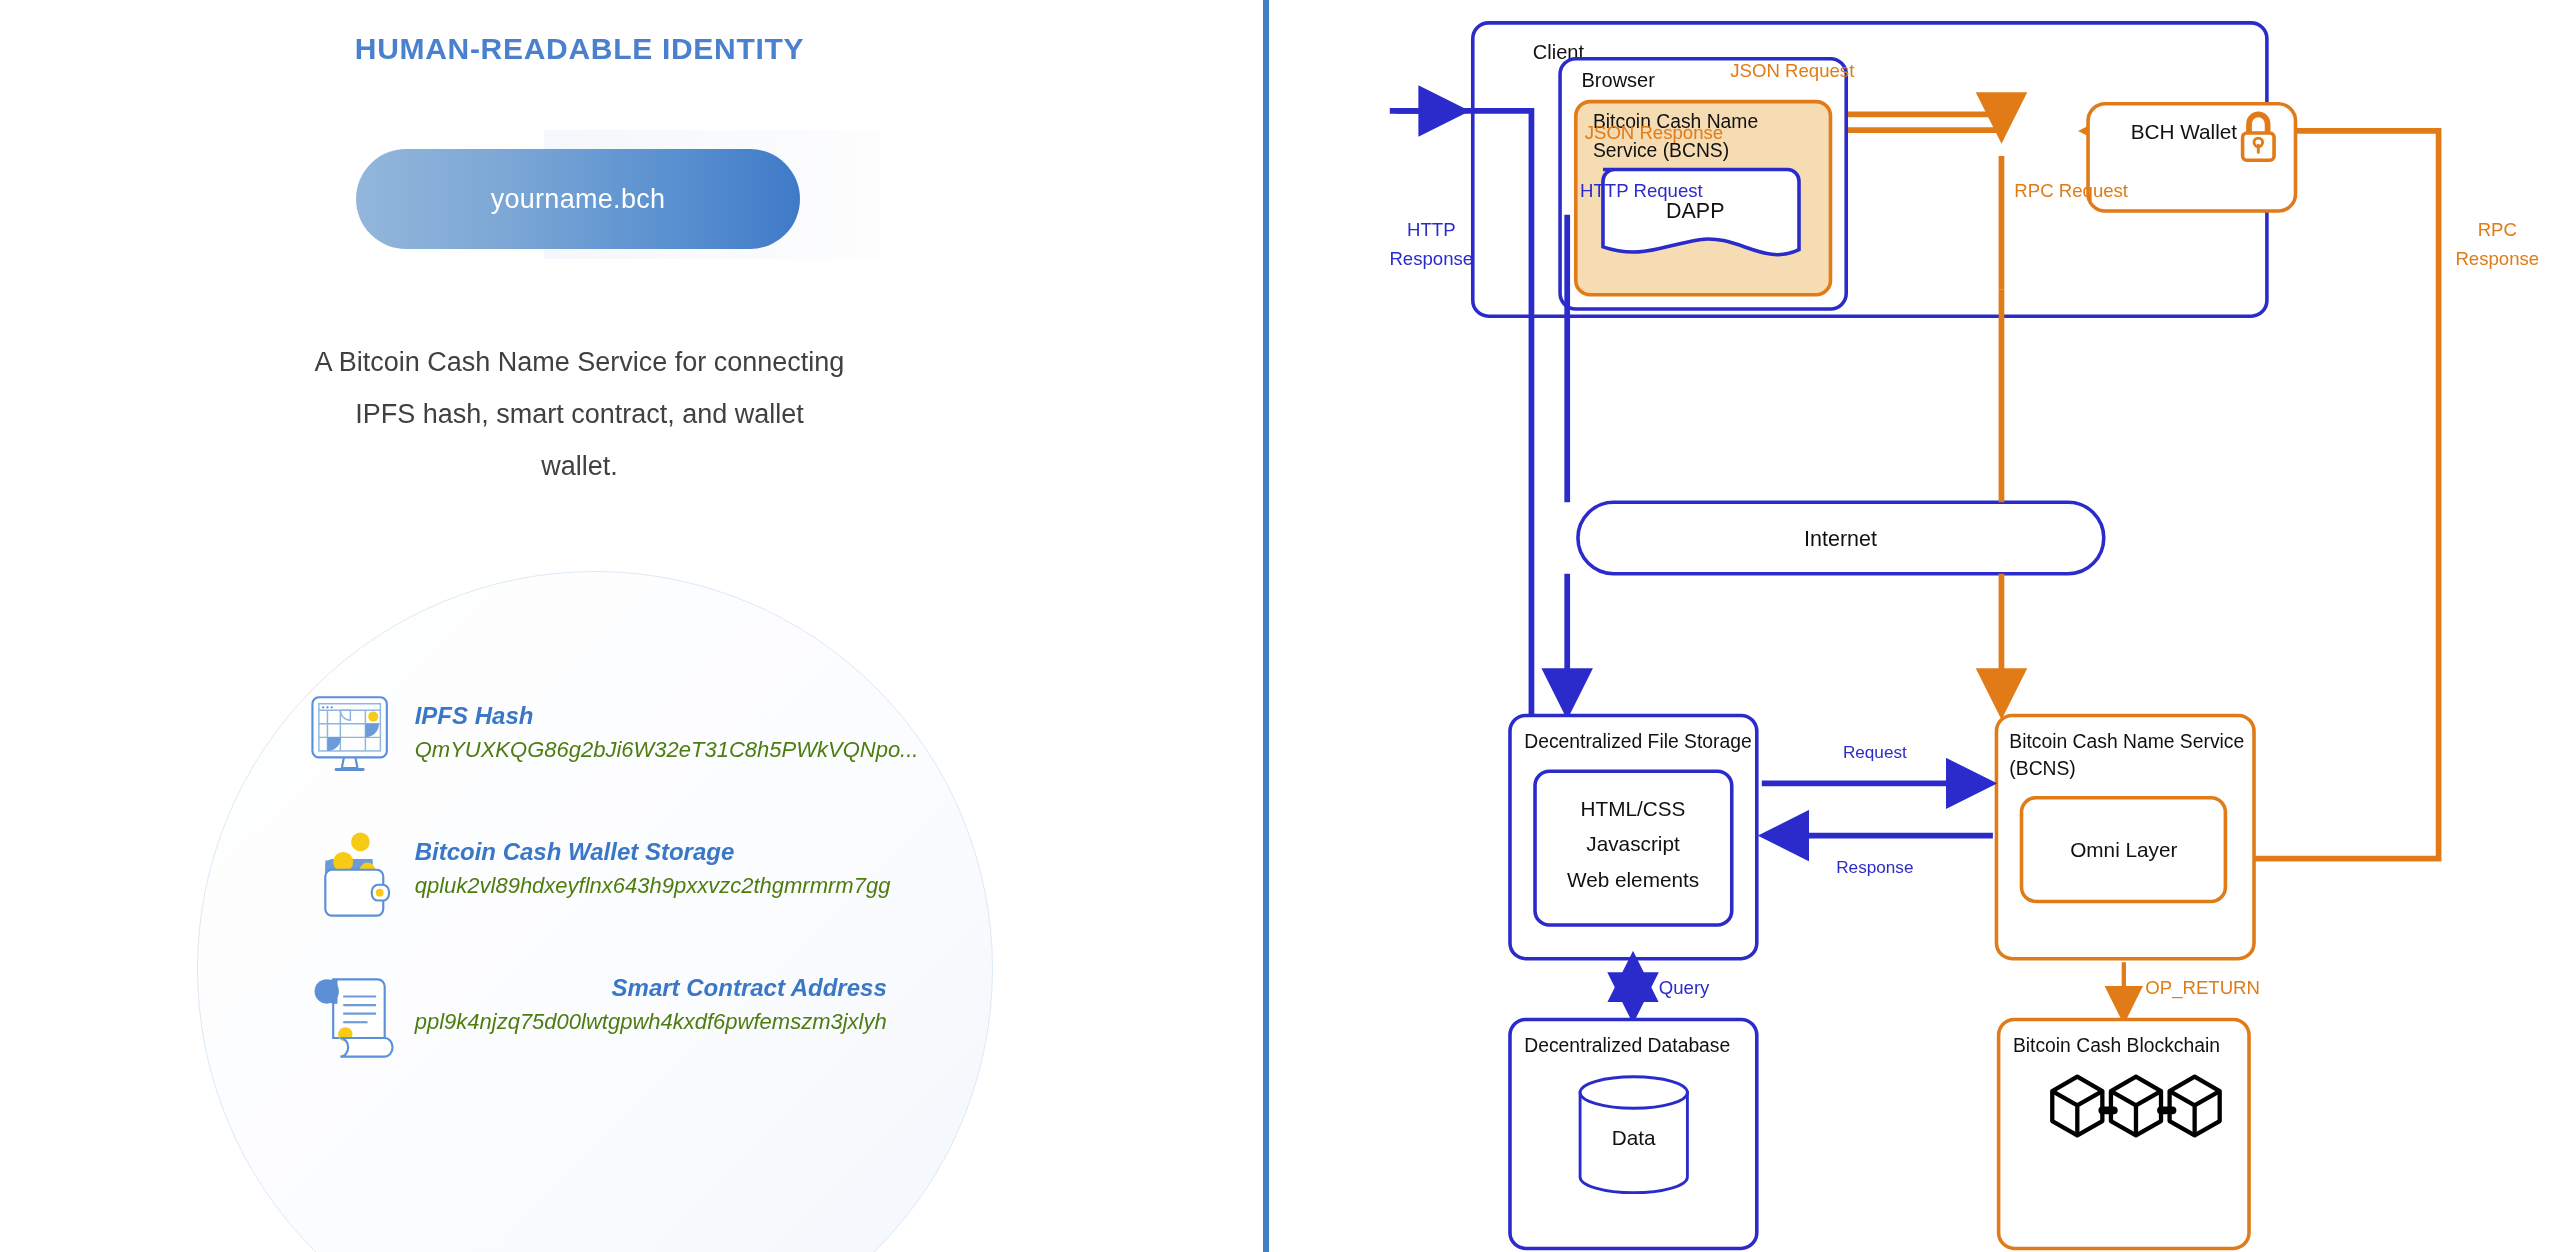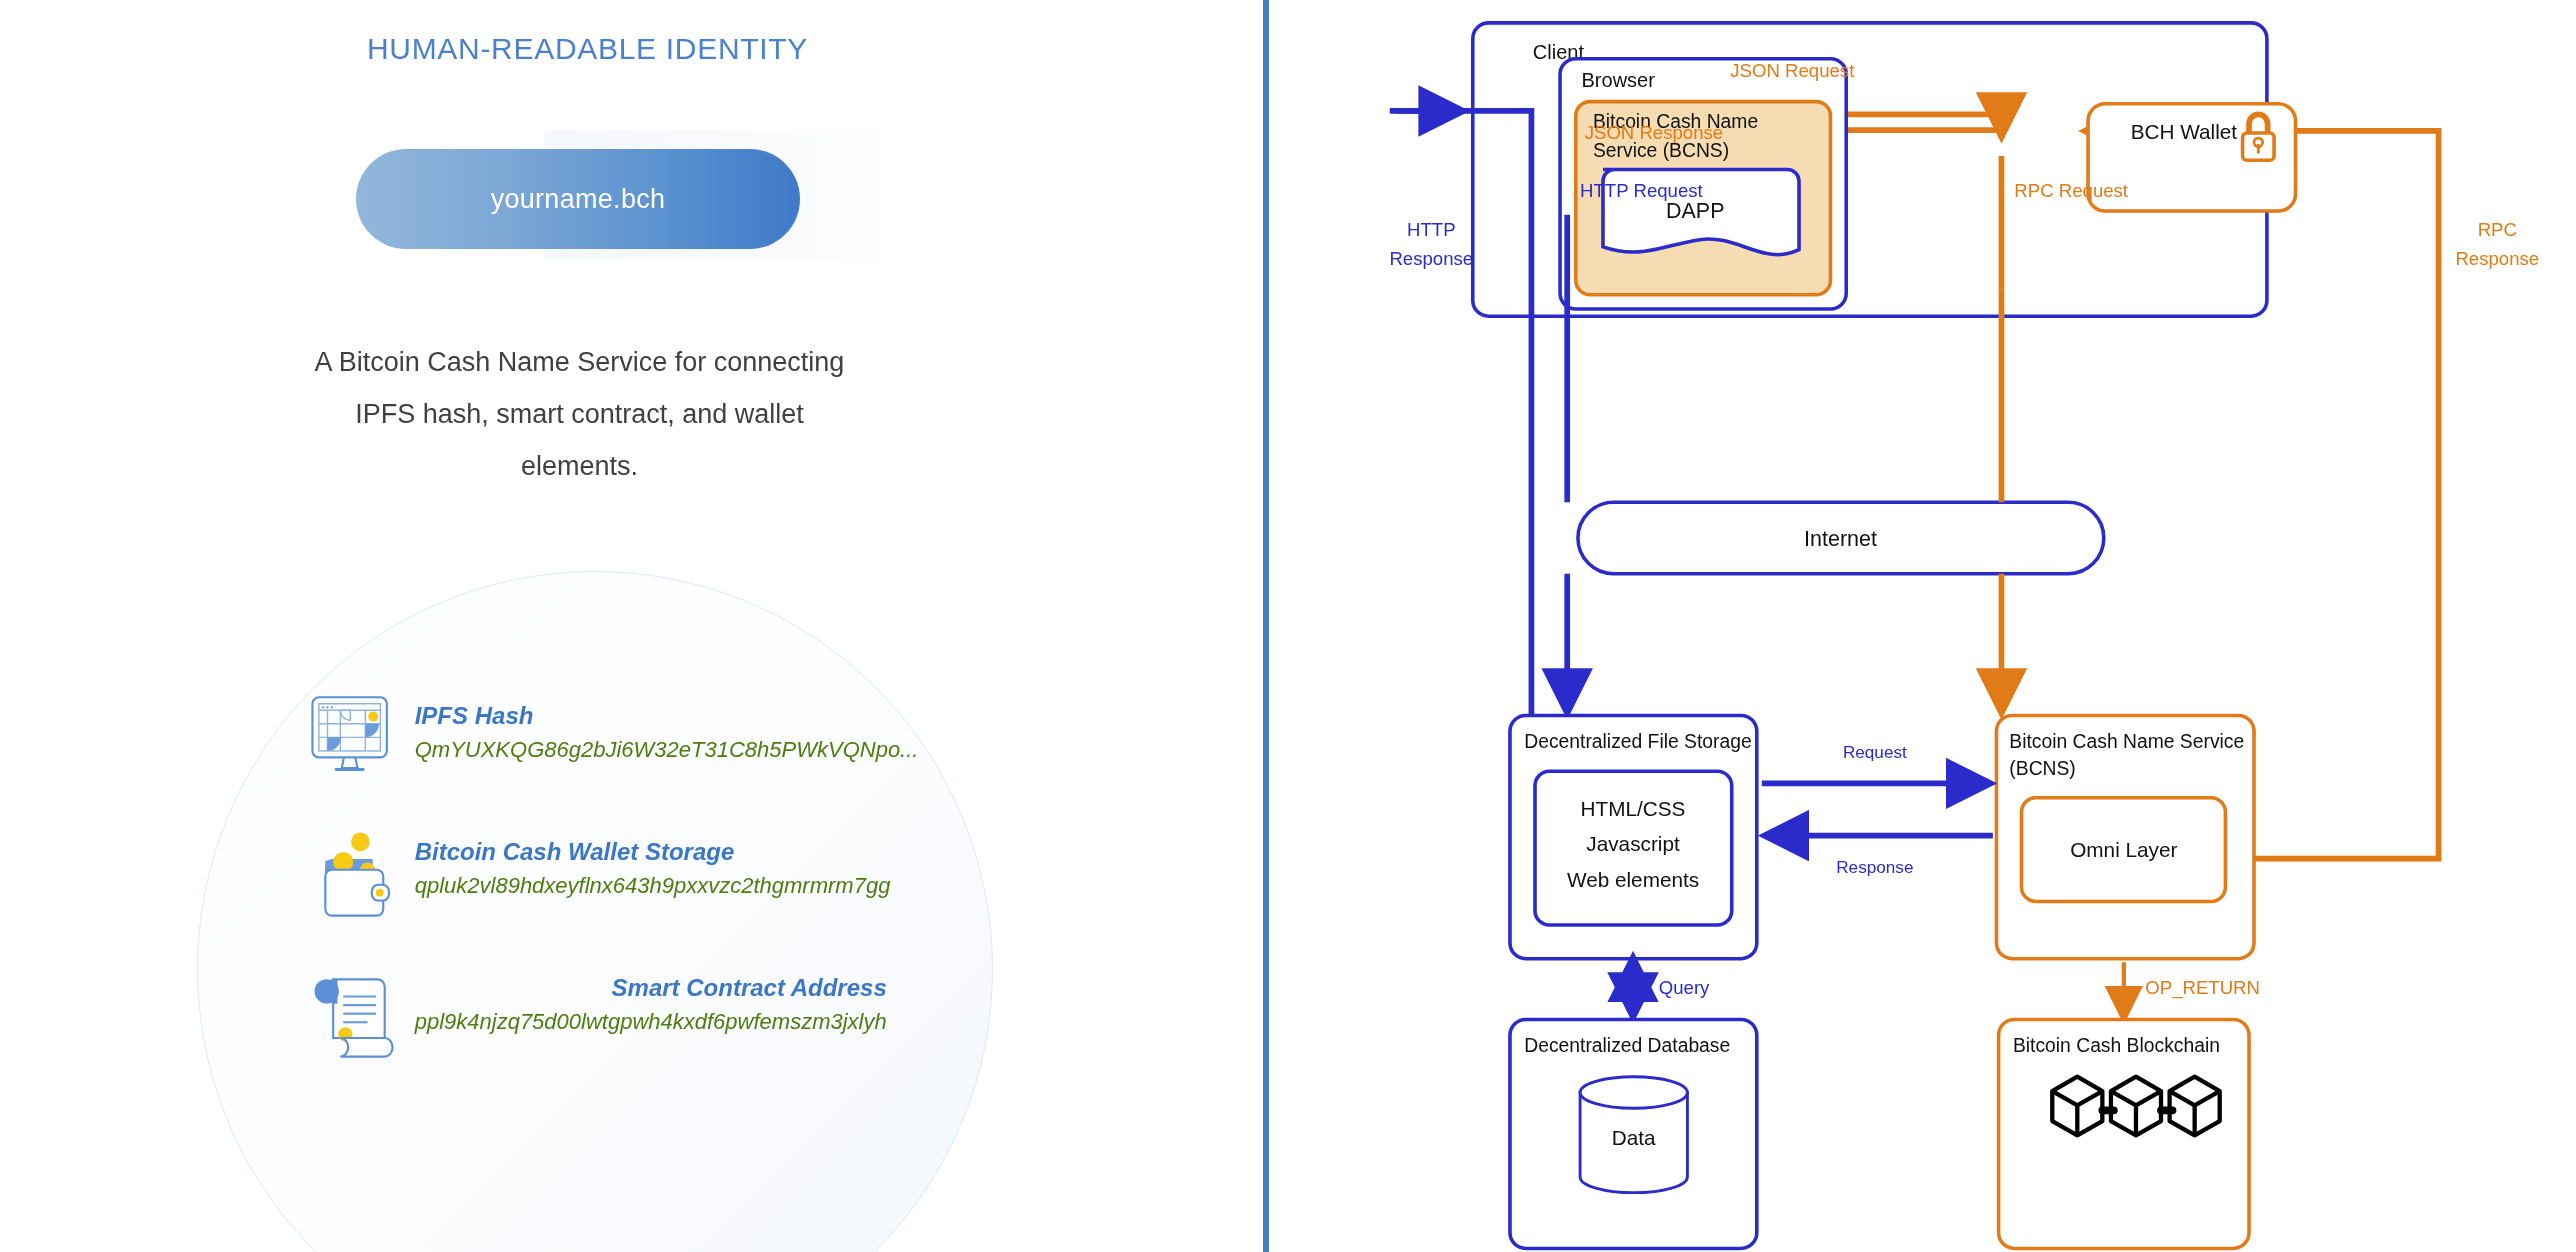--- a/index.html
+++ b/index.html
@@ -6,22 +6,22 @@
   body{width:2576px;height:1252px;position:relative;overflow:hidden;
        font-family:"Liberation Sans",sans-serif;}
 
   
   #left-panel{position:absolute;left:0;top:0;width:1263px;height:1252px;}
 
   #bg-circle{position:absolute;left:197px;top:571px;width:794px;height:794px;
              border-radius:50%;border:1.4px solid #DCE9F7;
              background:linear-gradient(135deg,#ffffff 0%,#fbfcfe 55%,#f2f6fb 100%);}
 
-  #panel-title{position:absolute;left:8px;top:32px;width:1159px;text-align:center;
-               font-size:30px;font-weight:normal;letter-spacing:0.7px;color:#4A80CE;}
+  #panel-title{position:absolute;left:0;top:32px;width:1159px;text-align:center;
+               font-size:30px;font-weight:bold;letter-spacing:0.7px;color:#4A80CE;}
 
   #pill-bg{position:absolute;left:544px;top:130px;width:336px;height:129px;
            background:linear-gradient(90deg,#f4f7fb 0%,#fdfdfe 100%);border-radius:2.9px;}
   #name-pill{position:absolute;left:356px;top:149px;width:444px;height:100px;
              border-radius:50px;
              background:linear-gradient(90deg,#93B7DB 0%,#7BA6D5 35%,#5A91D0 70%,#3F7AC8 100%);
              display:flex;align-items:center;justify-content:center;}
   #name-pill-label{color:#ffffff;font-size:27px;letter-spacing:0.3px;}
 
   #panel-subtitle{position:absolute;left:236px;top:336px;width:687px;text-align:center;
@@ -55,21 +55,21 @@
   <div id="panel-title">HUMAN-READABLE IDENTITY</div>
 
   <div id="pill-bg"></div>
   <div id="name-pill">
     <span id="name-pill-label">yourname.bch</span>
   </div>
 
   <div id="panel-subtitle">
     <div>A Bitcoin Cash Name Service for connecting</div>
     <div>IPFS hash, smart contract, and wallet</div>
-    <div>elements.</div>
+    <div>wallet.</div>
   </div>
 
   <div class="info-row" id="row-ipfs">
     <span class="info-icon">
       <svg width="93" height="93" viewBox="0 0 130 130">
         <rect x="9" y="6" width="104" height="84" rx="9" fill="none" stroke="#5B8FD6" stroke-width="3"></rect>
         <rect x="18" y="15" width="86" height="66" fill="none" stroke="#8FB4DE" stroke-width="2"></rect>
         <line x1="18" y1="24" x2="104" y2="24" stroke="#8FB4DE" stroke-width="2"></line>
         <circle cx="24" cy="20" r="1.6" fill="#5B8FD6"></circle>
           <circle cx="30" cy="20" r="1.6" fill="#5B8FD6"></circle>

